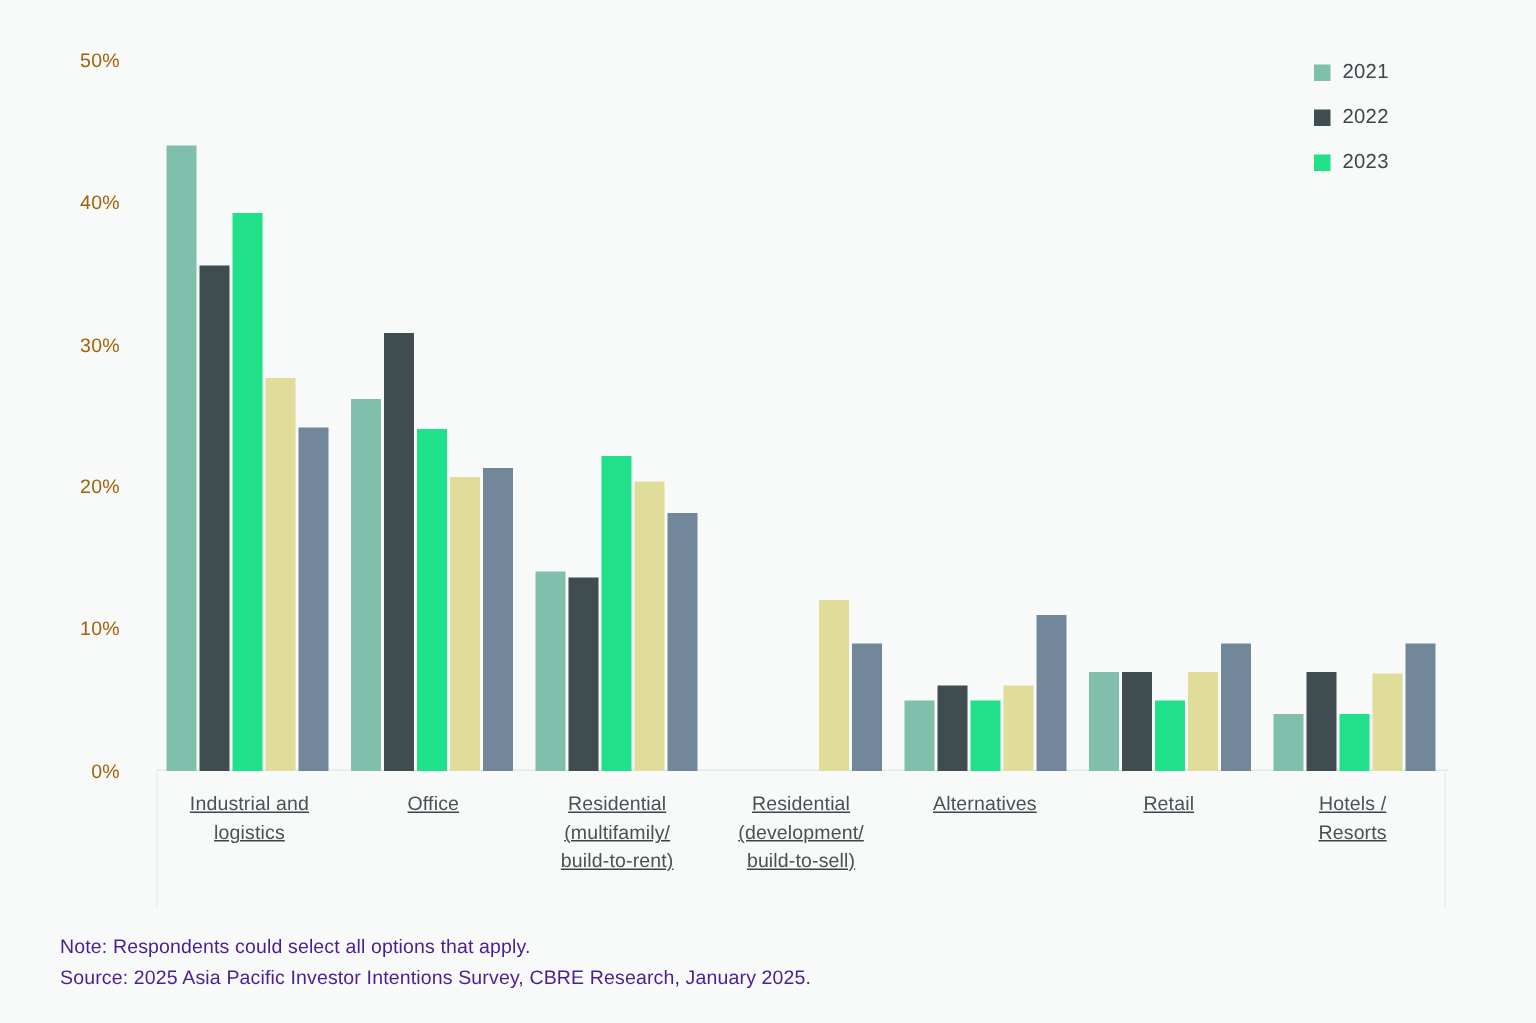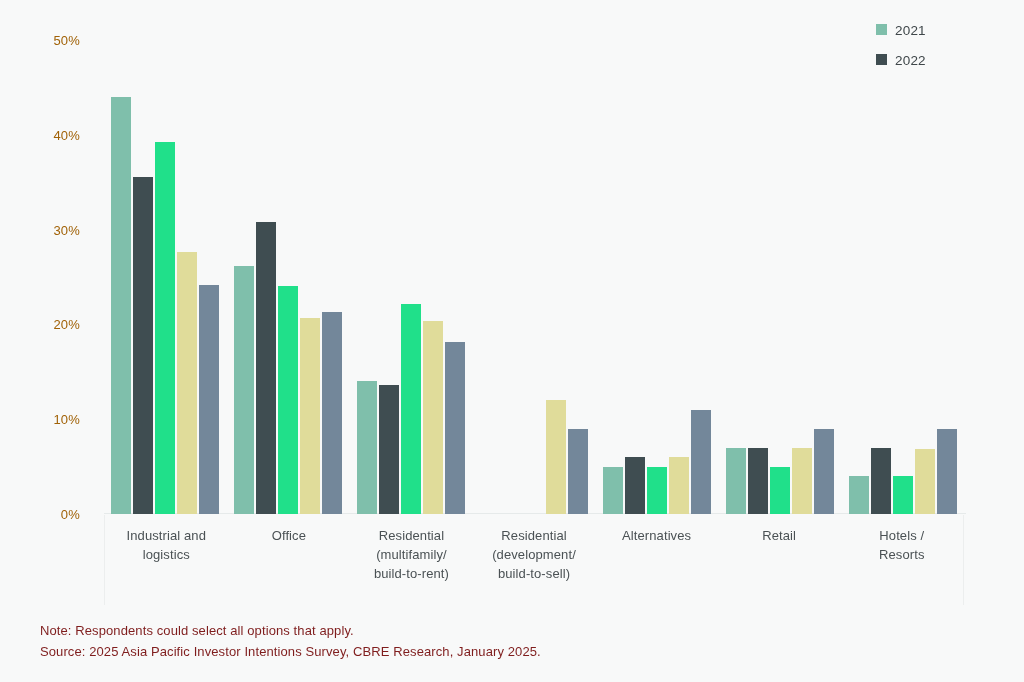--- a/index.html
+++ b/index.html
@@ -24,21 +24,21 @@
 
   
   .legend {
     position: absolute;
     left: 876px;
     top: 24px;
     width: 130px;
   }
   .legend-item {
     display: flex;
-    align-items: flex-start;
+    align-items: flex-end;
     height: 30px;
   }
   .legend-swatch {
     width: 11px;
     height: 11px;
     flex: 0 0 11px;
     margin-right: 8px;
   }
   .legend-label {
     font-size: 13.5px;
@@ -110,39 +110,40 @@
   .xband {
     position: absolute;
     left: 104px;
     top: 515px;
     width: 860px;
     height: 90px;
     border-left: 1px solid #eceeee;
     border-right: 1px solid #eceeee;
     display: flex;
     box-sizing: border-box;
+    text-decoration: underline;
   }
   .xcell {
     flex: 1 1 0;
     padding-top: 11px;
     text-align: center;
     font-size: 13px;
     line-height: 19px;
     color: #4a5154;
     letter-spacing: 0.1px;
   }
 
   
   .footnotes {
     position: absolute;
     left: 40px;
     top: 620px;
     font-size: 13px;
     line-height: 21px;
-    color: #7f1d1d;
+    color: #4c1d95;
     letter-spacing: 0.1px;
   }
   .footnote-line { white-space: nowrap; }
 </style>
 </head>
 <body>
 
 <div id="chart-root">
 
   <div class="plot" id="plot">
@@ -252,20 +253,24 @@
 
   <div class="legend" id="legend">
       <div class="legend-item">
         <span class="legend-swatch" style="background: rgb(127, 191, 171);"></span>
         <span class="legend-label">2021</span>
       </div>
       <div class="legend-item">
         <span class="legend-swatch" style="background: rgb(63, 77, 81);"></span>
         <span class="legend-label">2022</span>
       </div>
+      <div class="legend-item">
+        <span class="legend-swatch" style="background: rgb(32, 224, 138);"></span>
+        <span class="legend-label">2023</span>
+      </div>
     </div>
 
   <div class="footnotes">
     <div class="footnote-line">Note: Respondents could select all options that apply.</div>
     <div class="footnote-line">Source: 2025 Asia Pacific Investor Intentions Survey, CBRE Research, January 2025.</div>
   </div>
 
 </div>
 
 </body></html>

